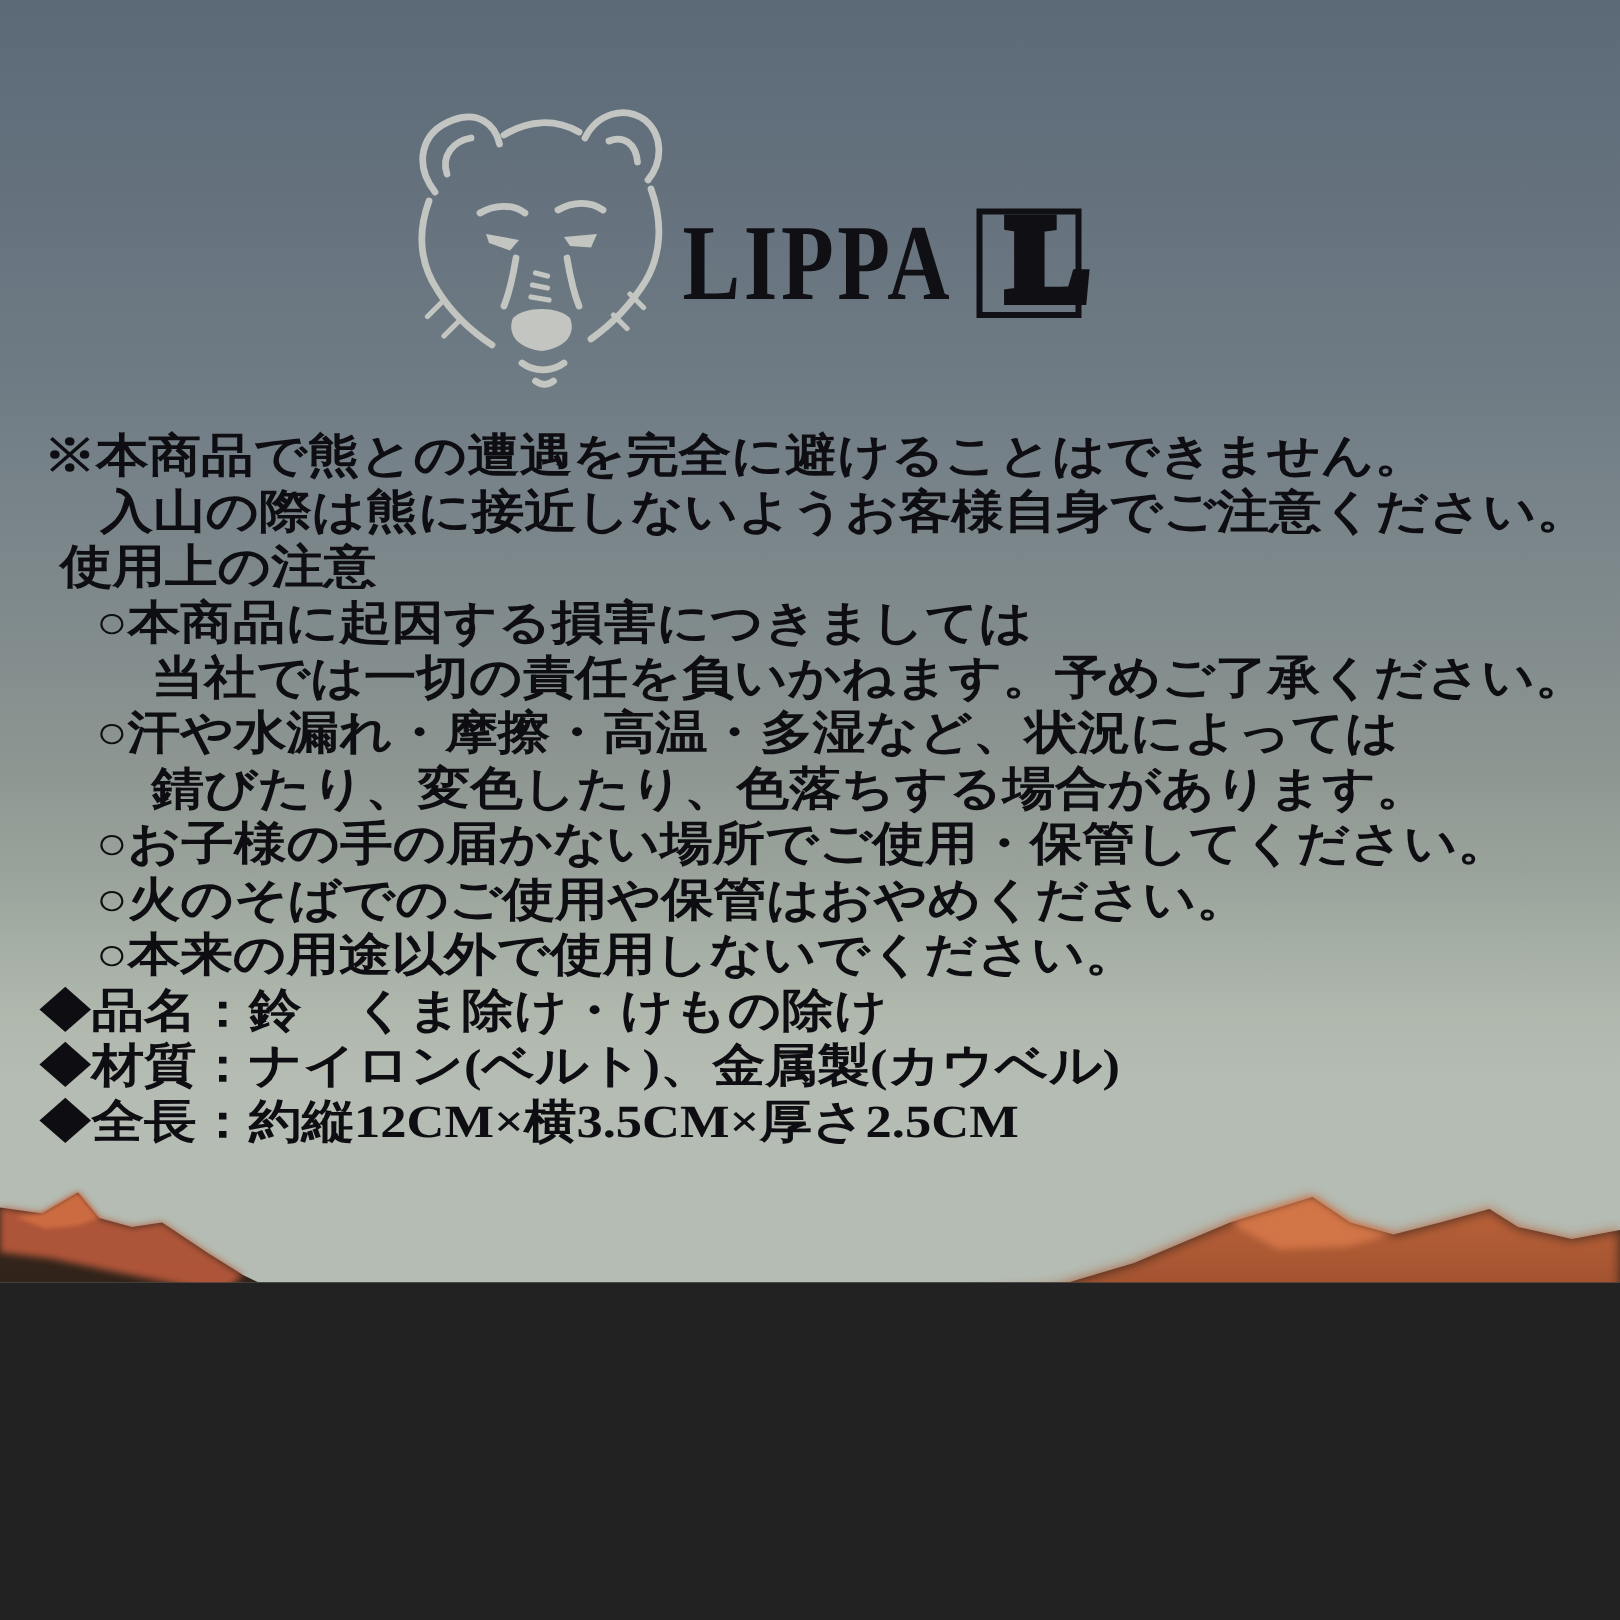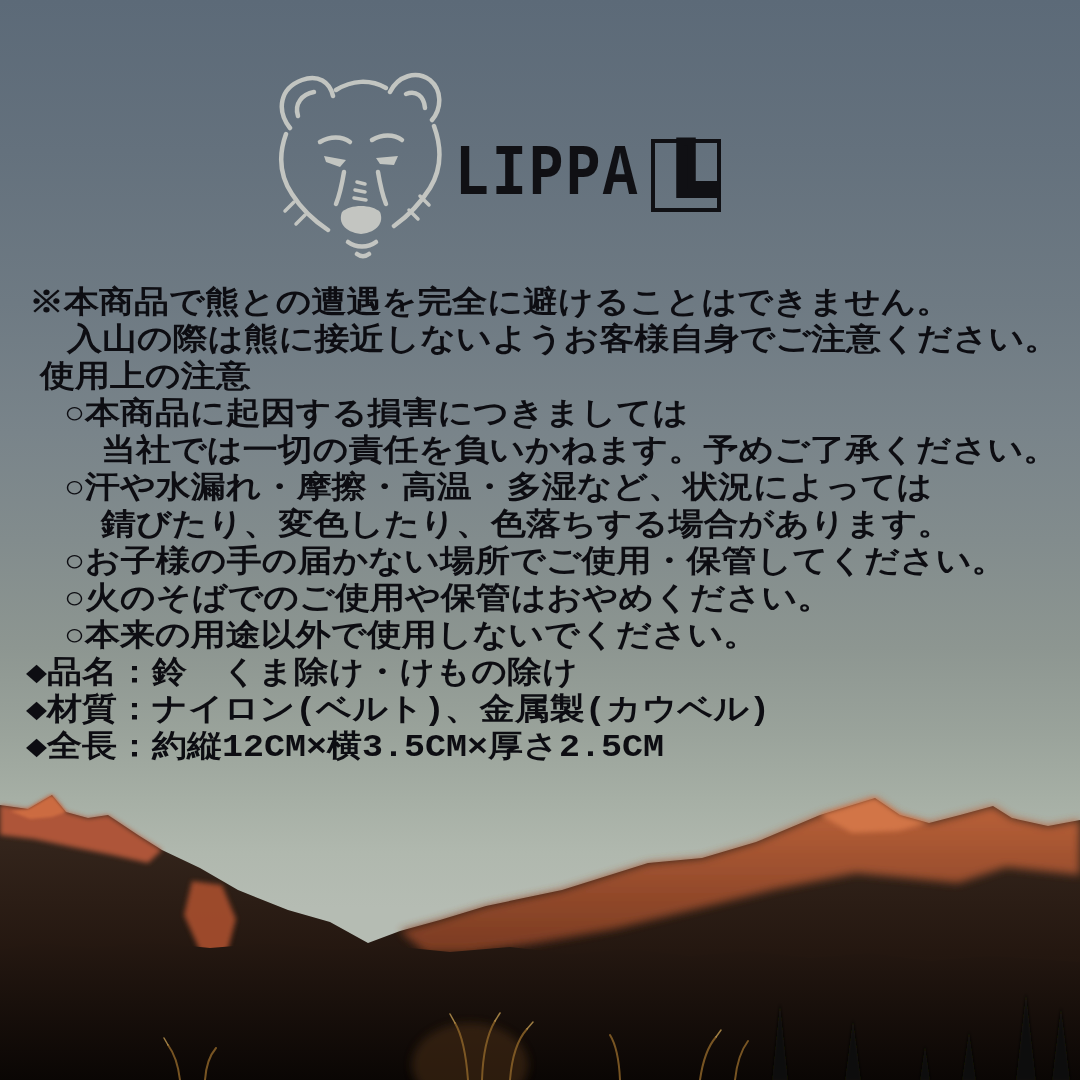--- a/index.html
+++ b/index.html
@@ -1,22 +1,22 @@
 <!DOCTYPE html>
 <html><head>
 <meta charset="utf-8">
 <style>
   html,body{margin:0;padding:0;background:#222;}
   .stage{
-    position:relative;width:1080px;height:1080px;margin:0 auto;overflow:hidden;
+    position:relative;width:1080px;height:855px;margin:0 auto;overflow:hidden;
     background:linear-gradient(180deg,
       #5c6a78 0%, #64717d 14%, #6e7a83 28%, #79848a 40%,
       #828c8d 50%, #8d9691 60%, #9aa39b 68%, #a6afa5 74%,
       #b0b8ae 79%, #b5bcb3 84%, #b5bcb3 100%);
-    font-family:Liberation Mono, monospace;
+    font-family:Liberation Serif, serif;
   }
   
   .logo-row{position:absolute;left:0;top:0;width:1080px;height:270px;}
   .bear{position:absolute;left:258px;top:64px;width:204px;height:200px;}
   .brand{
     position:absolute;left:455px;top:134px;
     font-size:72px;font-weight:700;letter-spacing:3px;color:#101014;
     transform:scaleX(0.80);transform-origin:0 0;white-space:nowrap;
   }
   .mark{position:absolute;left:651px;top:139px;width:86px;height:86px;}

